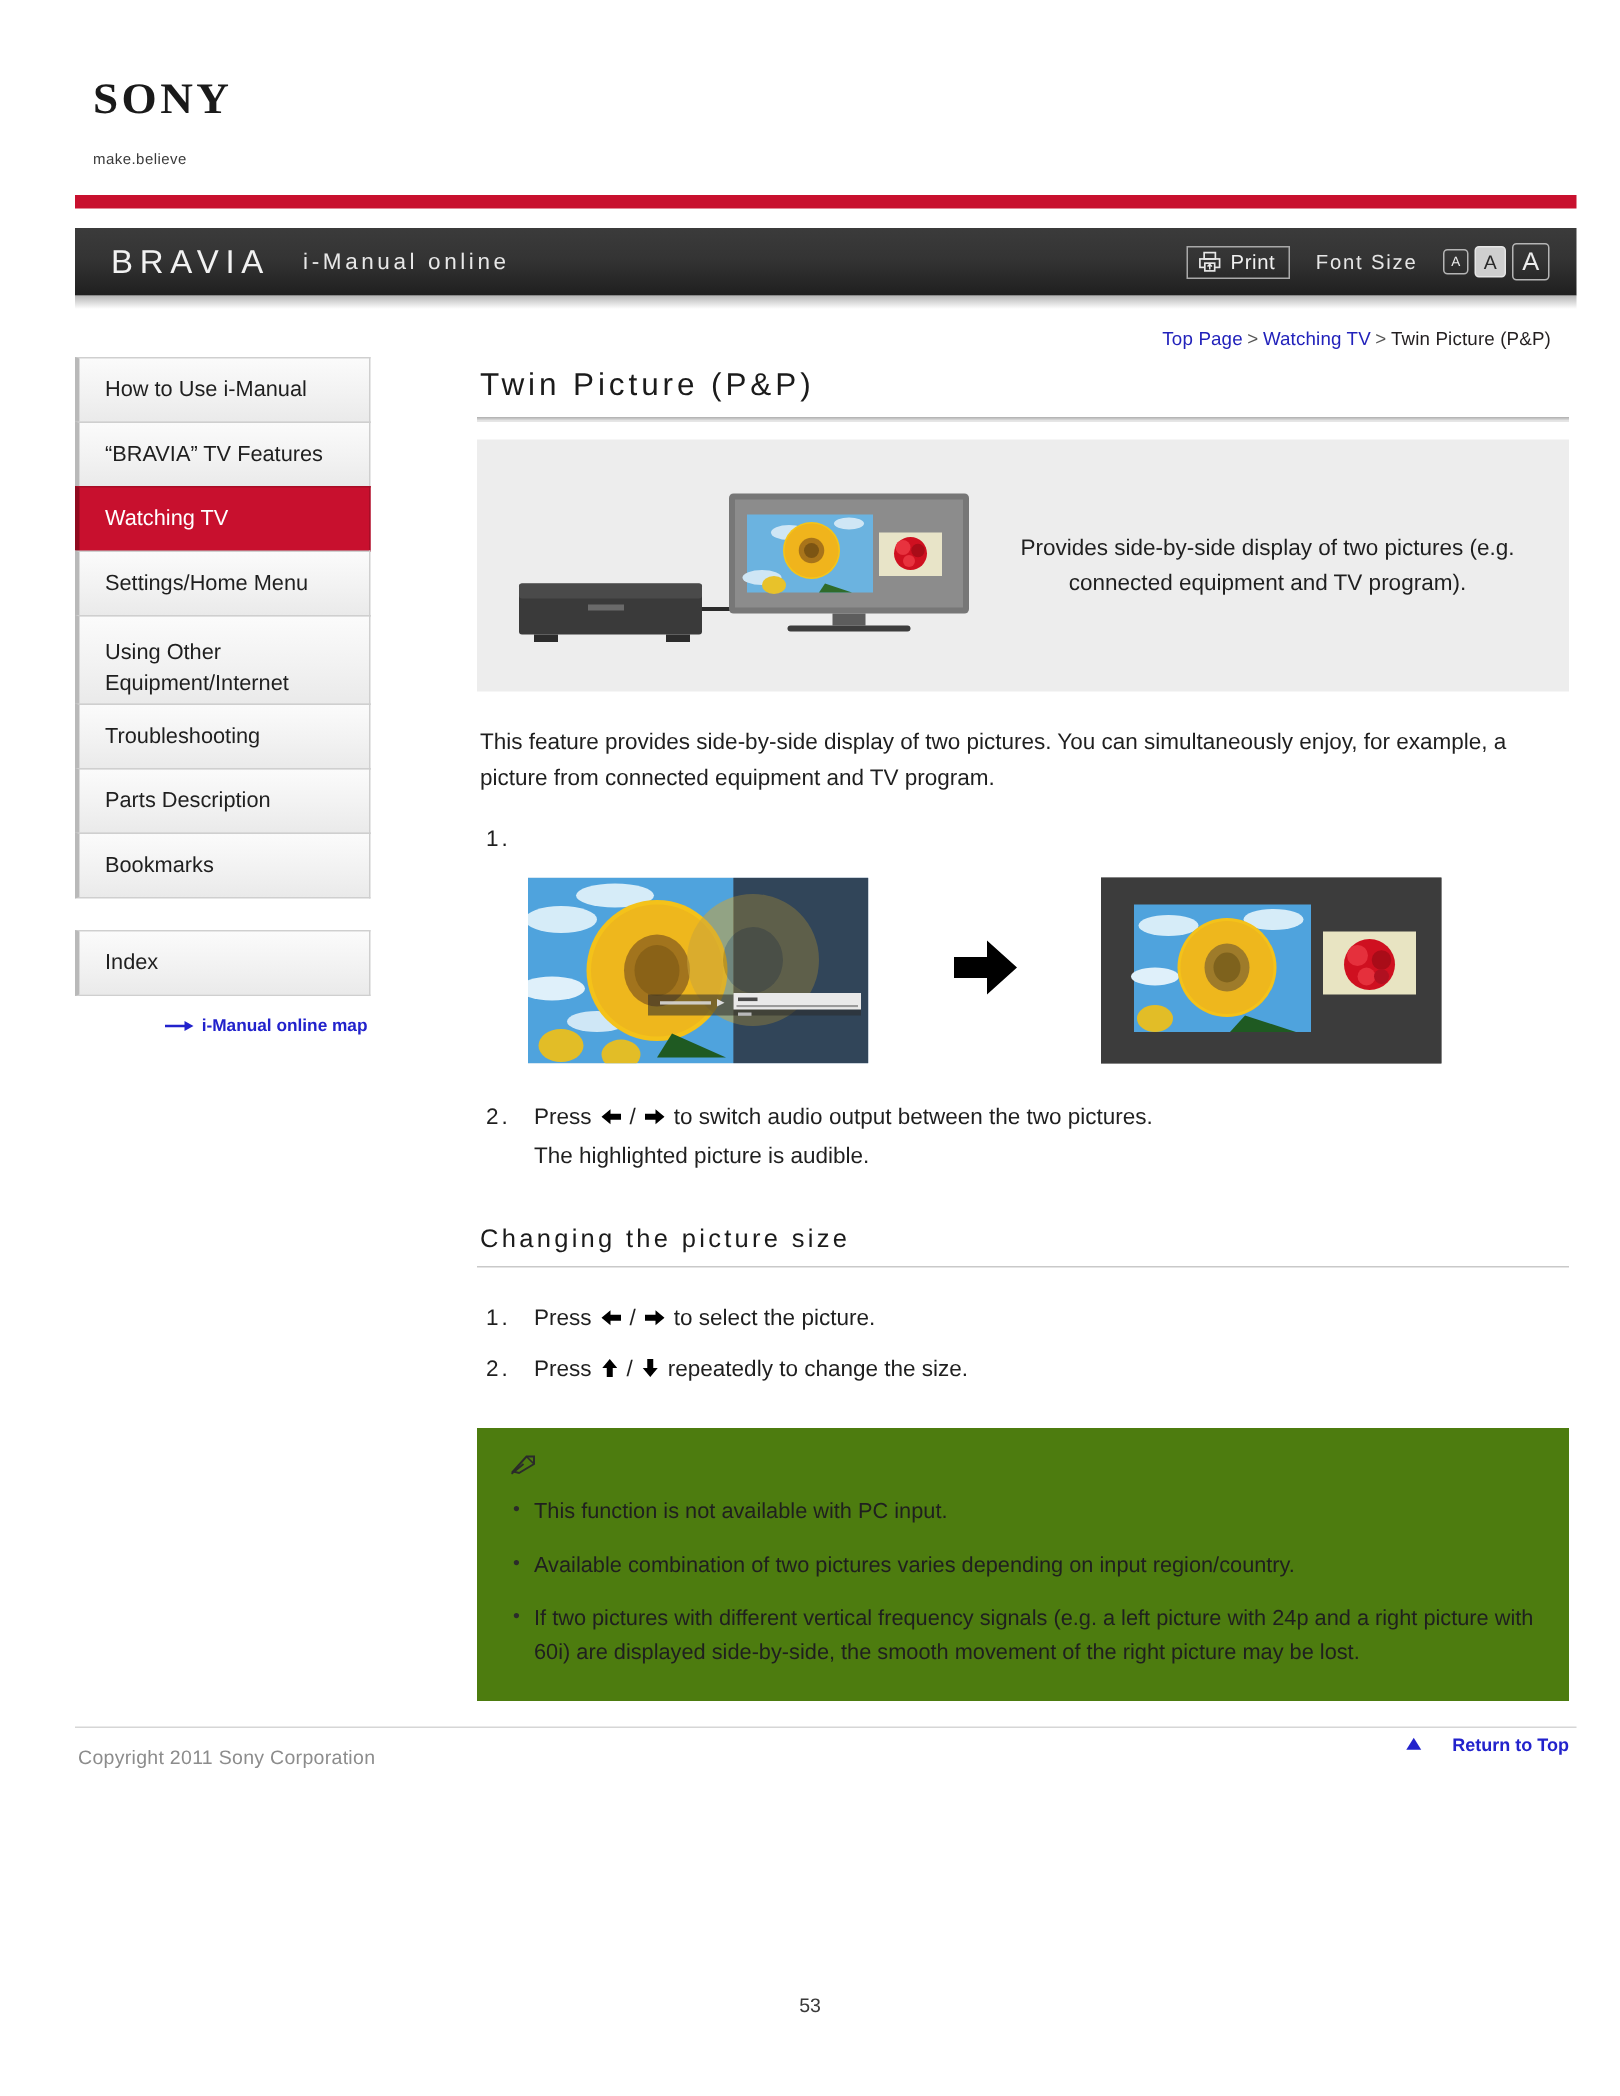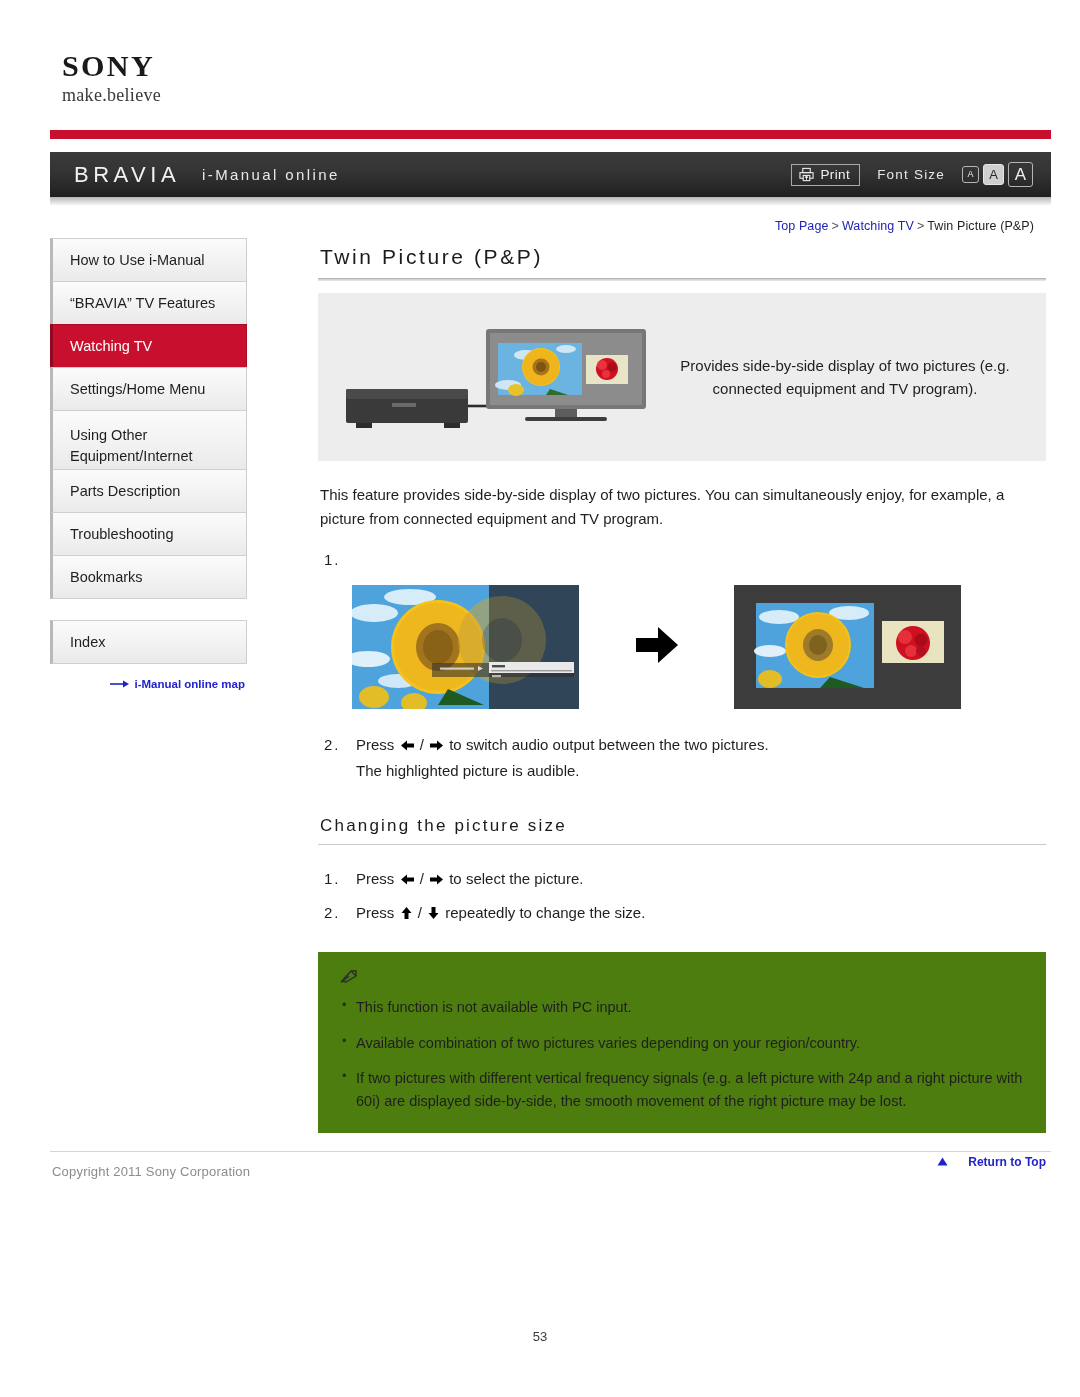--- a/index.html
+++ b/index.html
@@ -20,25 +20,25 @@
     font-family: "Liberation Serif", serif;
     font-weight: bold;
     font-size: 29px;
     letter-spacing: 2.2px;
     color: #1a1a1a;
     line-height: 1;
     transform: scaleX(1.04);
     transform-origin: left center;
   }
   .sony-tag {
-    font-family: Liberation Serif, serif;
-    font-size: 18px;
+    font-family: Liberation Sans, sans-serif;
+    font-size: 10px;
     letter-spacing: 0.3px;
     color: #3a3a3a;
-    margin-top: 4px;
+    margin-top: 20px;
   }
 
   
   .red-bar {
     position: absolute; left: 50px; top: 130px;
     width: 1001px; height: 9px;
     background: #c8102e;
   }
   .header-bar {
     position: absolute; left: 50px; top: 152px;
@@ -289,22 +289,22 @@
 <div class="breadcrumb">
   <a href="#">Top Page</a><span class="sep">&gt;</span><a href="#">Watching TV</a><span class="sep">&gt;</span><span>Twin Picture (P&amp;P)</span>
 </div>
 
 <nav class="sidebar">
   <div class="nav-item">How to Use i-Manual</div>
   <div class="nav-item">“BRAVIA” TV Features</div>
   <div class="nav-item active">Watching TV</div>
   <div class="nav-item">Settings/Home Menu</div>
   <div class="nav-item two-line">Using Other Equipment/Internet</div>
+  <div class="nav-item">Troubleshooting</div>
   <div class="nav-item">Parts Description</div>
-  <div class="nav-item">Troubleshooting</div>
   <div class="nav-item">Bookmarks</div>
 
   <div class="nav-gap"></div>
 
   <div class="nav-item">Index</div>
 
   <div class="map-link">
     <span>
       <svg class="arrow-right-ico" width="20" height="10" viewBox="0 0 20 10" aria-hidden="true">
         <path d="M0 5 H15" stroke="#2222cc" stroke-width="1.6"></path>
@@ -508,21 +508,21 @@
   <section class="note-box">
     <span class="note-ico">
       <svg width="22" height="16" viewBox="0 0 22 16" aria-hidden="true">
         <path d="M2 13 L11 3 L16 3 L16 8 L6 14 Z" fill="none" stroke="#2b2b2b" stroke-width="1.3"></path>
         <path d="M11 3 L16 8" stroke="#2b2b2b" stroke-width="1.1"></path>
         <path d="M1 14.5 L9 8" stroke="#2b2b2b" stroke-width="1.3"></path>
       </svg>
     </span>
     <ul class="notes">
       <li>This function is not available with PC input.</li>
-      <li>Available combination of two pictures varies depending on your region/country.</li>
+      <li>Available combination of two pictures varies depending on input region/country.</li>
       <li>If two pictures with different vertical frequency signals (e.g. a left picture with 24p and a right picture with 60i) are displayed side-by-side, the smooth movement of the right picture may be lost.</li>
     </ul>
   </section>
 
   <div class="return-top">
     <span>
       <svg width="11" height="9" viewBox="0 0 11 9" aria-hidden="true">
           <path d="M5.5 0.5 L10.5 8.5 H0.5 Z" fill="#2222cc"></path>
         </svg>
     </span>

